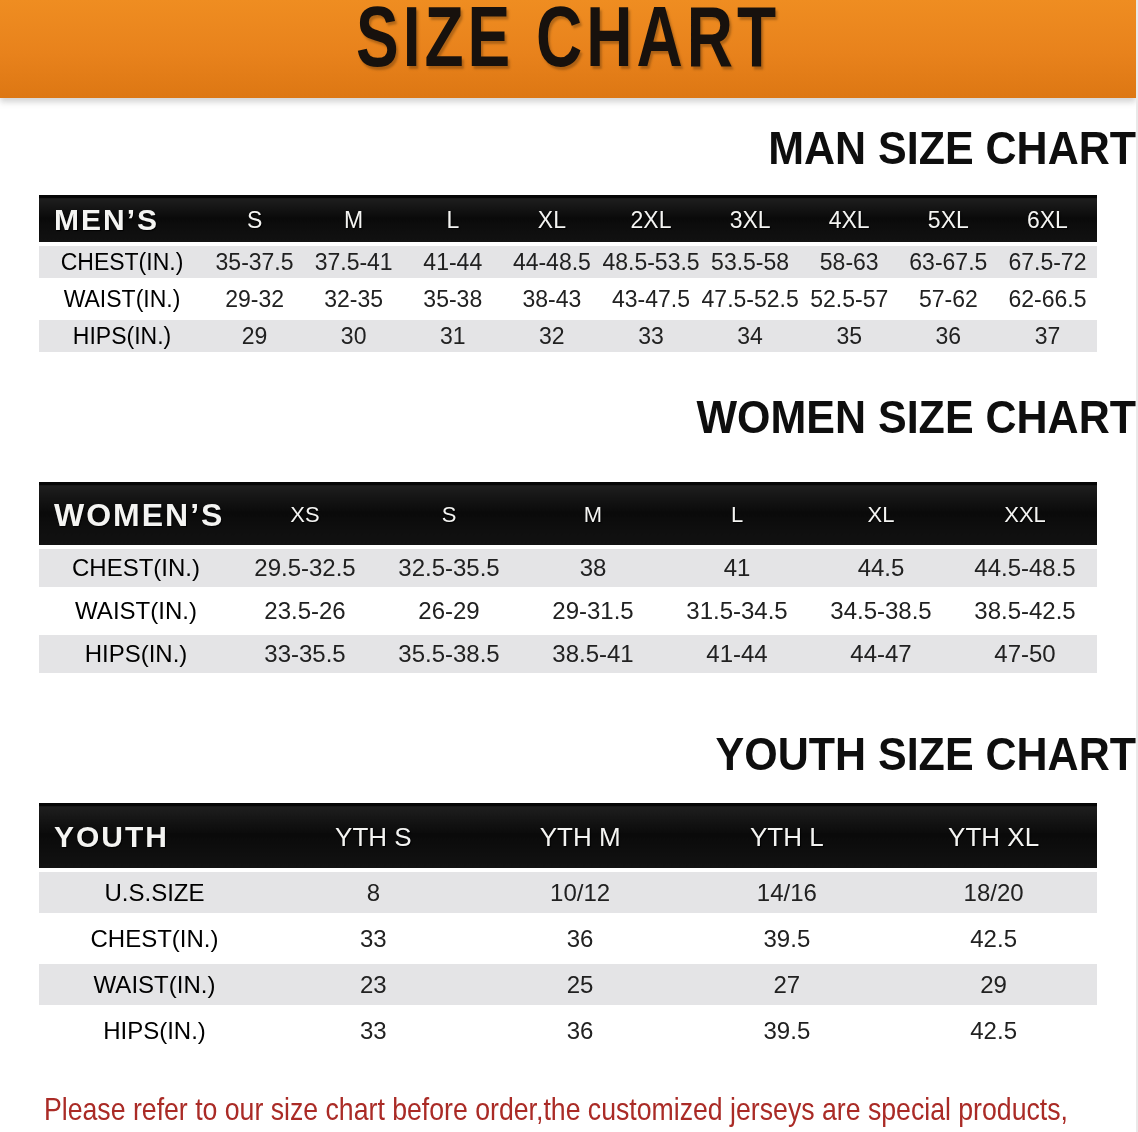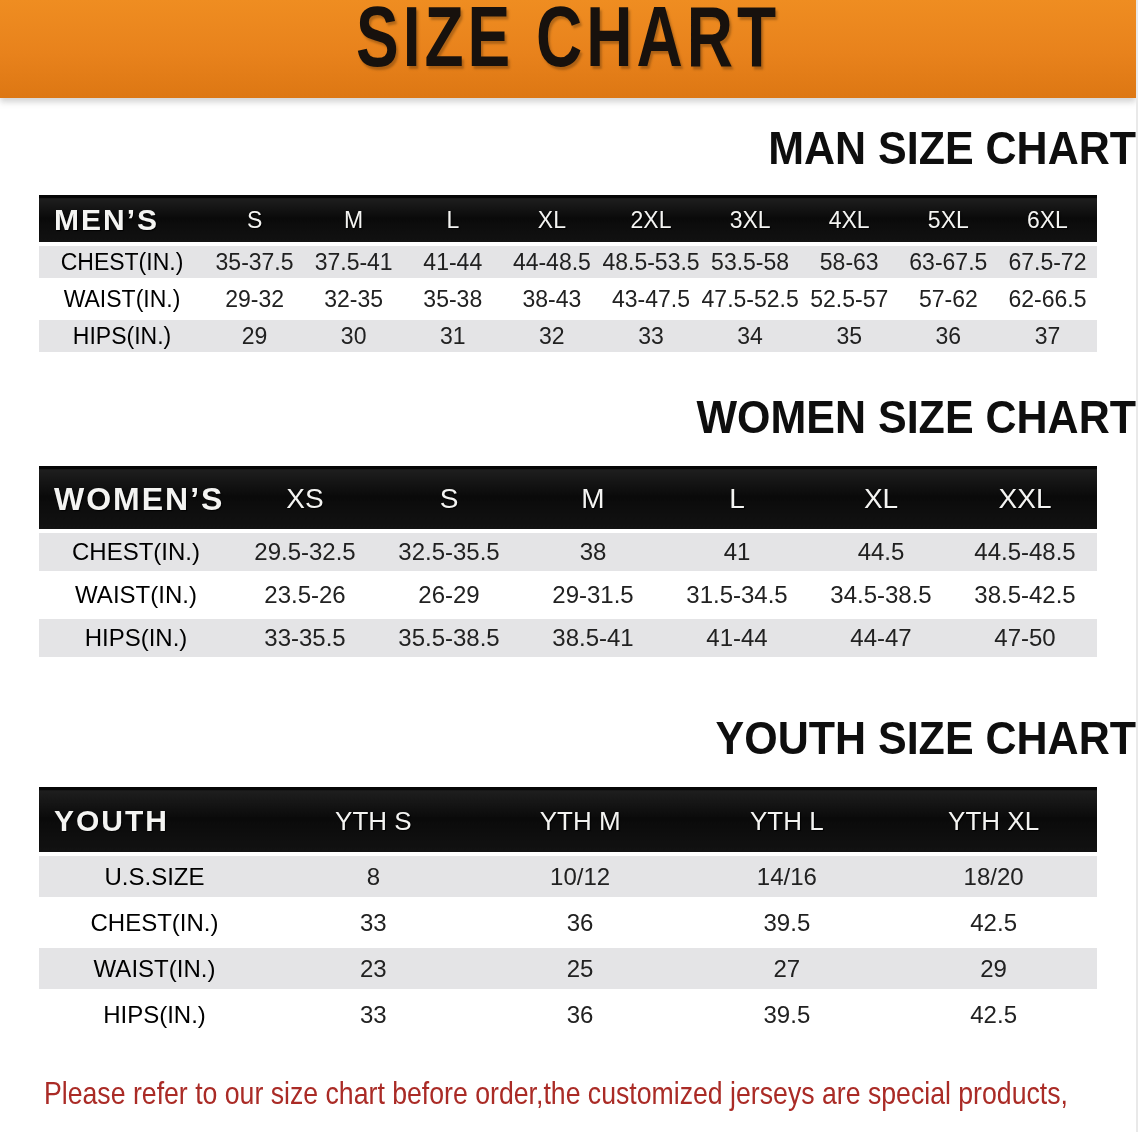--- a/index.html
+++ b/index.html
@@ -45,21 +45,21 @@
     font-size: 43px;
     color: #0e0e0e;
     margin: 0;
     white-space: nowrap;
   }
   .section-heading > span {
     display: inline-block;
     transform: scaleY(1.08);
   }
   .heading-men   { padding: 26px 0 22px; }
-  .heading-women { padding: 36px 0 24px; }
+  .heading-women { padding: 36px 0 40px; }
   .heading-youth { padding: 52px 0 24px; }
 
   
   .size-table {
     width: 1058px;
     margin: 0 auto;
     border-collapse: collapse;
     table-layout: fixed;
   }
   .size-table thead th {
@@ -87,21 +87,21 @@
   .size-table tbody tr:first-child td { border-top: 4px solid #ffffff; }
   .size-table tbody tr:nth-child(odd) td { background: #e4e4e6; }
   .size-table tbody tr:nth-child(even) td { background: #ffffff; }
   .size-table tbody td.rowlabel { color: #000000; }
 
   
   .t-men thead th { height: 42px; font-size: 23px; }
   .t-men thead th.corner { font-size: 30px; width: 150px; }
   .t-men tbody td { height: 30px; font-size: 23px; }
 
-  .t-women thead th { height: 58px; font-size: 28px; }
+  .t-women thead th { height: 58px; font-size: 22px; }
   .t-women thead th.corner { font-size: 32px; width: 178px; }
   .t-women tbody td { height: 36px; font-size: 24px; }
 
   .t-youth thead th { height: 60px; font-size: 26px; }
   .t-youth thead th.corner { font-size: 30px; width: 215px; }
   .t-youth tbody td { height: 39px; font-size: 24px; }
 
   
   .disclaimer {
     margin: 30px 0 0 40px;

